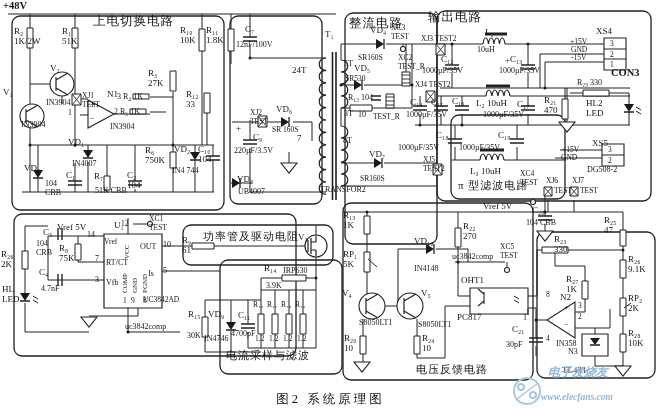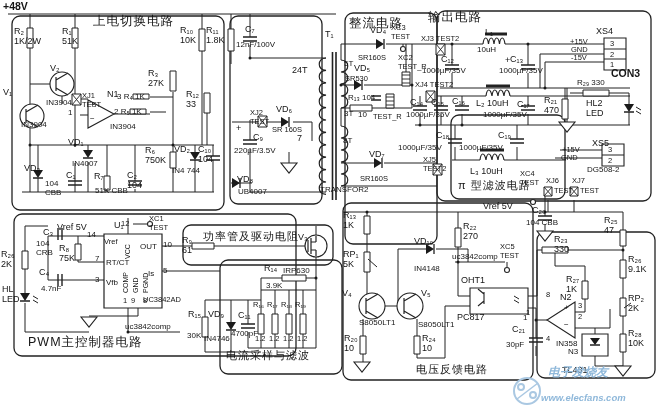--- a/index.html
+++ b/index.html
@@ -1,17 +1,17 @@
 <!DOCTYPE html>
 <html><head>
 <meta charset="utf-8">
 <style>
   html,body{margin:0;padding:0;background:#fff;}
   #canvas{position:relative;width:661px;height:416px;background:#ffffff;overflow:hidden;
-          font-family:Liberation Sans, sans-serif;color:#111;}
+          font-family:Liberation Serif, serif;color:#111;}
   #schem{position:absolute;left:0;top:0;}
   .lbl{position:absolute;font-size:9px;line-height:10px;white-space:pre-line;color:#151515;}
   .s8{font-size:8px;line-height:9px;}
   .s7{font-size:7.5px;line-height:8.5px;}
   .s10{font-size:10.5px;font-weight:bold;}
   .T{font-size:12.5px;letter-spacing:1px;}
   .T2{font-size:11px;letter-spacing:1px;}
   .pins{line-height:10.5px;}
   .vt{transform:rotate(-90deg);transform-origin:0 0;font-size:7px;line-height:7px;}
   .cap{position:absolute;left:0;top:391px;width:661px;text-align:center;font-size:12.5px;letter-spacing:3px;}
@@ -194,21 +194,20 @@
         <circle cx="533" cy="395" r="3"></circle>
     <path d="M517 399L538 383" stroke-width="1.5"></path>
   </g>
 </svg>
 
 <span class="lbl s10" style="left:3px;top:1px">+48V</span>
 <span class="lbl T" style="left:93px;top:16px">上电切换电路</span>
 <span class="lbl T" style="left:349px;top:18px">整流电路</span>
 <span class="lbl T" style="left:428px;top:12px">输出电路</span>
 <span class="lbl T2" style="left:458px;top:180px">π 型滤波电路</span>
-<span class="lbl T" style="left:28px;top:337px">PWM主控制器电路</span>
 <span class="lbl T2" style="left:203px;top:231px">功率管及驱动电阻</span>
 <span class="lbl T2" style="left:226px;top:350px">电流采样与滤波</span>
 <span class="lbl T2" style="left:416px;top:364px">电压反馈电路</span>
 
 <span class="lbl" style="left:14px;top:26px">R₂
 1K/2W</span>
 <span class="lbl" style="left:62px;top:26px">R₁
 51K</span>
 <span class="lbl" style="left:50px;top:63px">V₂</span>
 <span class="lbl s8" style="left:46px;top:98px">IN3904</span>
@@ -433,16 +432,17 @@
 <span class="lbl s7" style="left:526px;top:309px">1</span>
 <span class="lbl s7" style="left:546px;top:335px">4</span>
 <span class="lbl s8" style="left:564px;top:303px">+</span>
 <span class="lbl s8" style="left:564px;top:320px">−</span>
 <span class="lbl s8" style="left:556px;top:339px">IN358</span>
 <span class="lbl s8" style="left:568px;top:347px">N3</span>
 <span class="lbl" style="left:562px;top:365px">TL431</span>
 <span class="lbl" style="left:512px;top:324px">C₂₁</span>
 <span class="lbl s8" style="left:506px;top:340px">30pF</span>
 
+<span class="cap">图2    系统原理图</span>
 <span class="wm" style="left:548px;top:364px">电子发烧友</span>
 <span class="wm2" style="left:541px;top:392px">www.elecfans.com</span>
 
 </div>
 
 </body></html>

